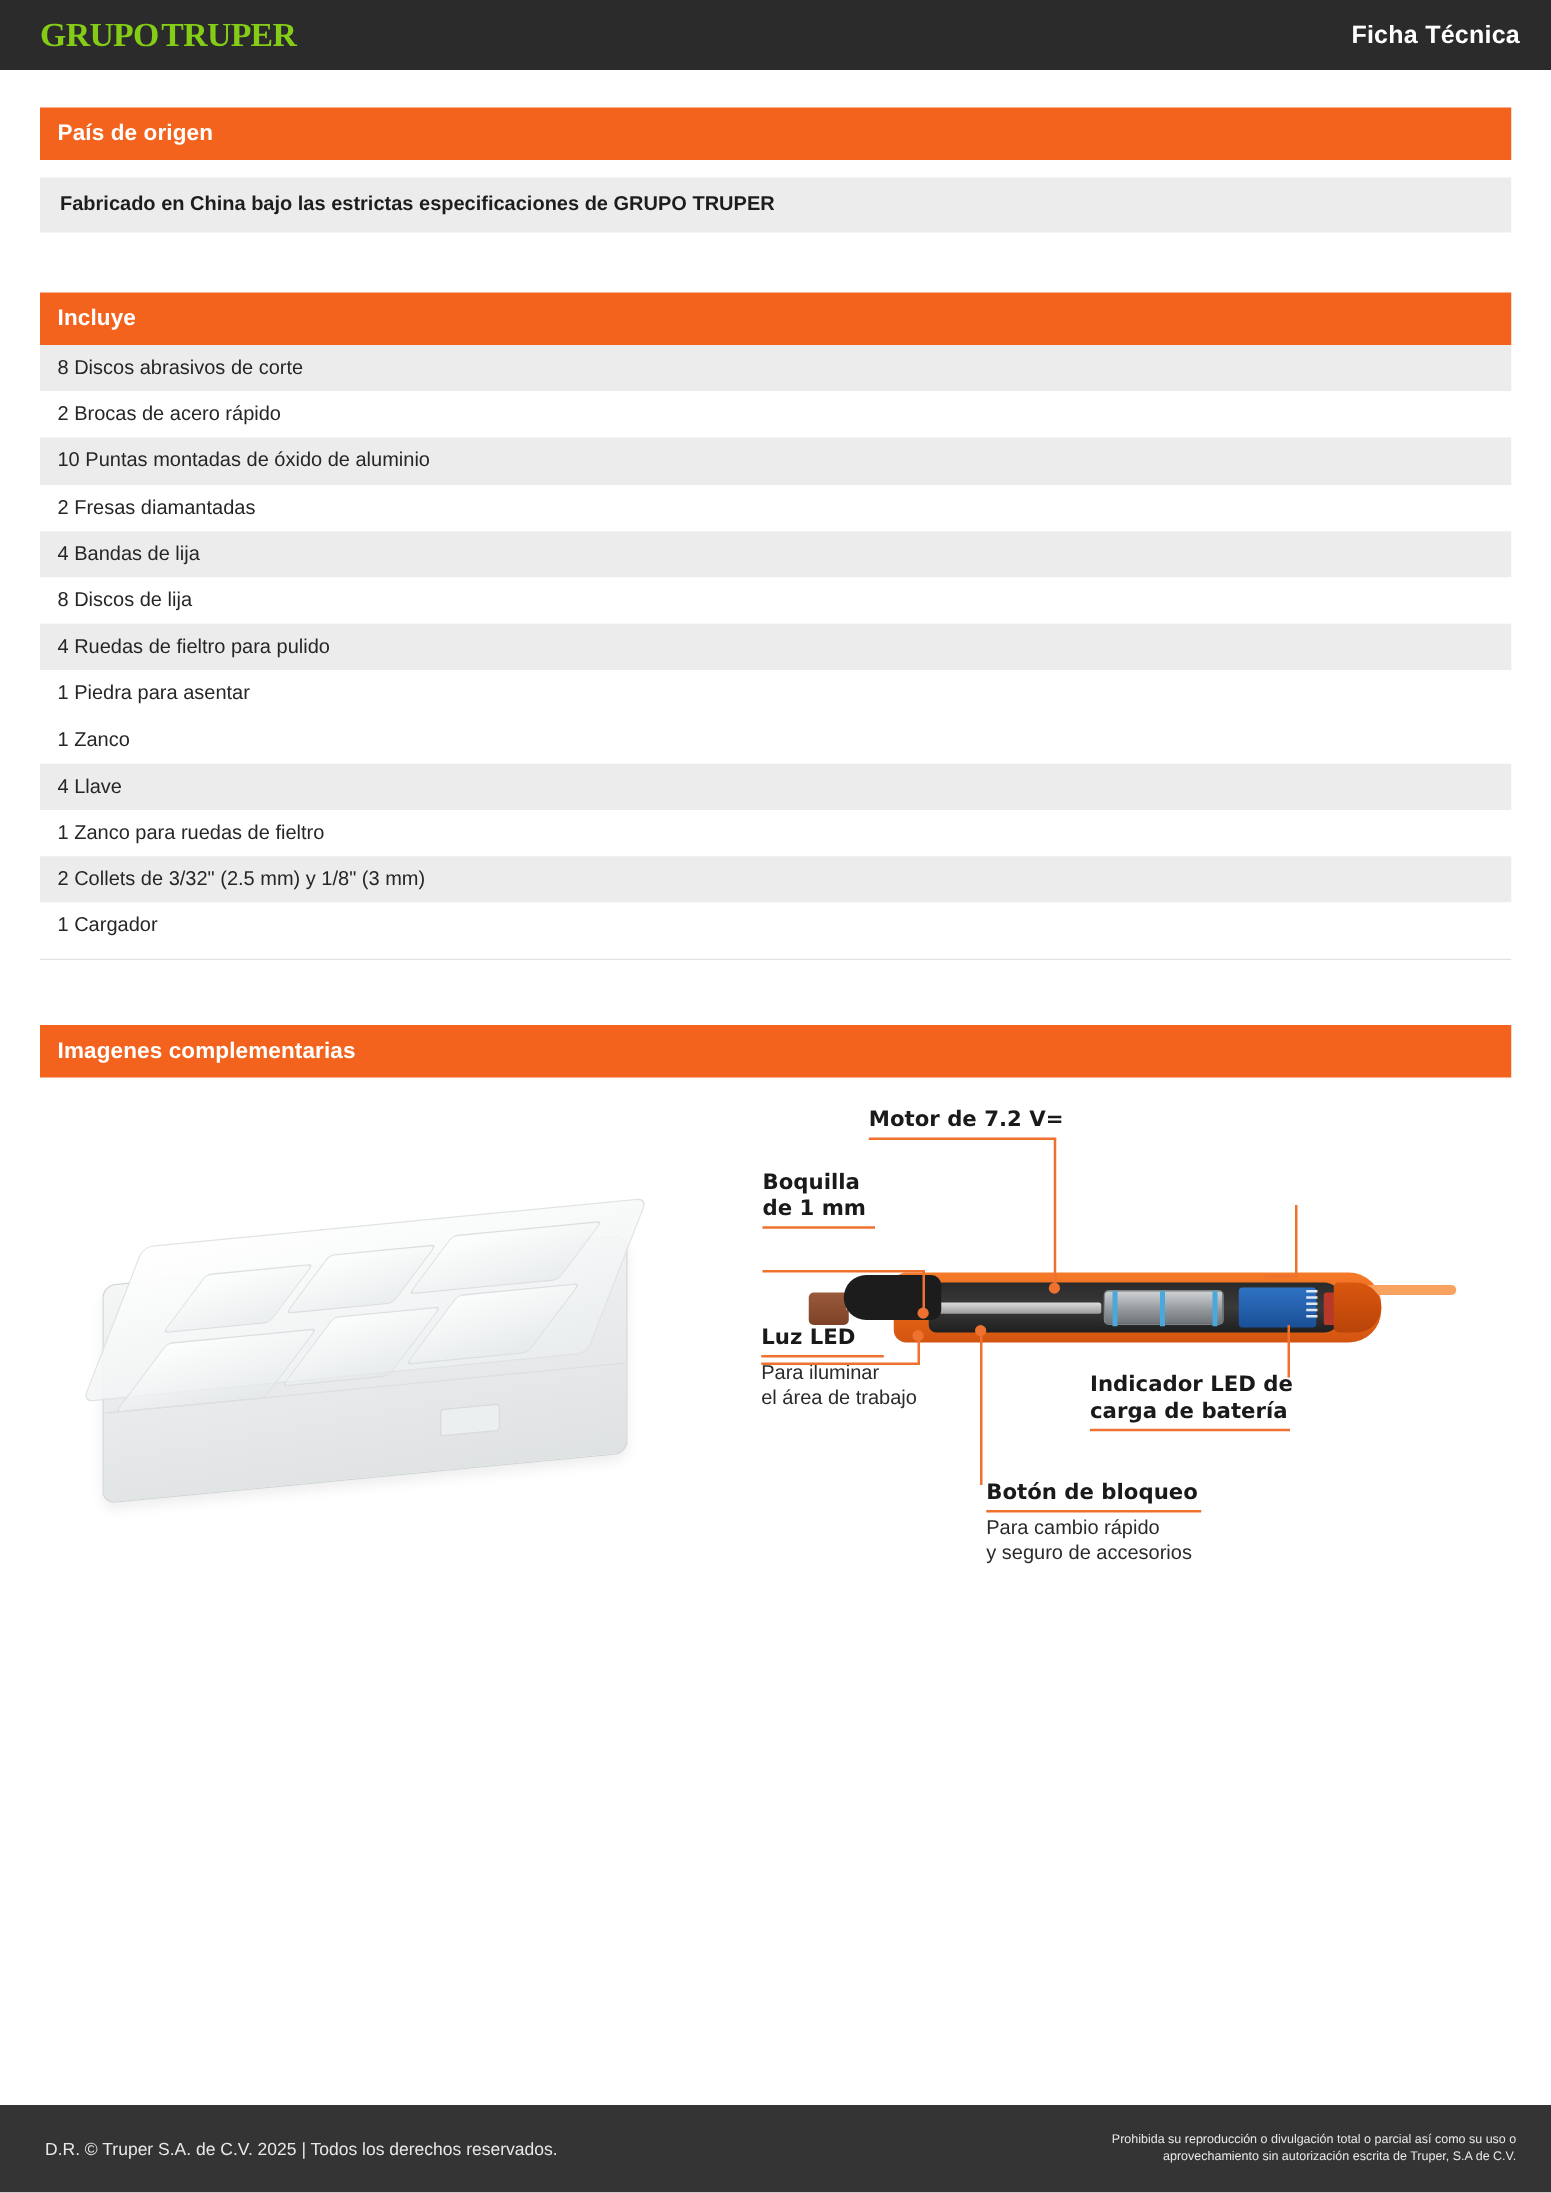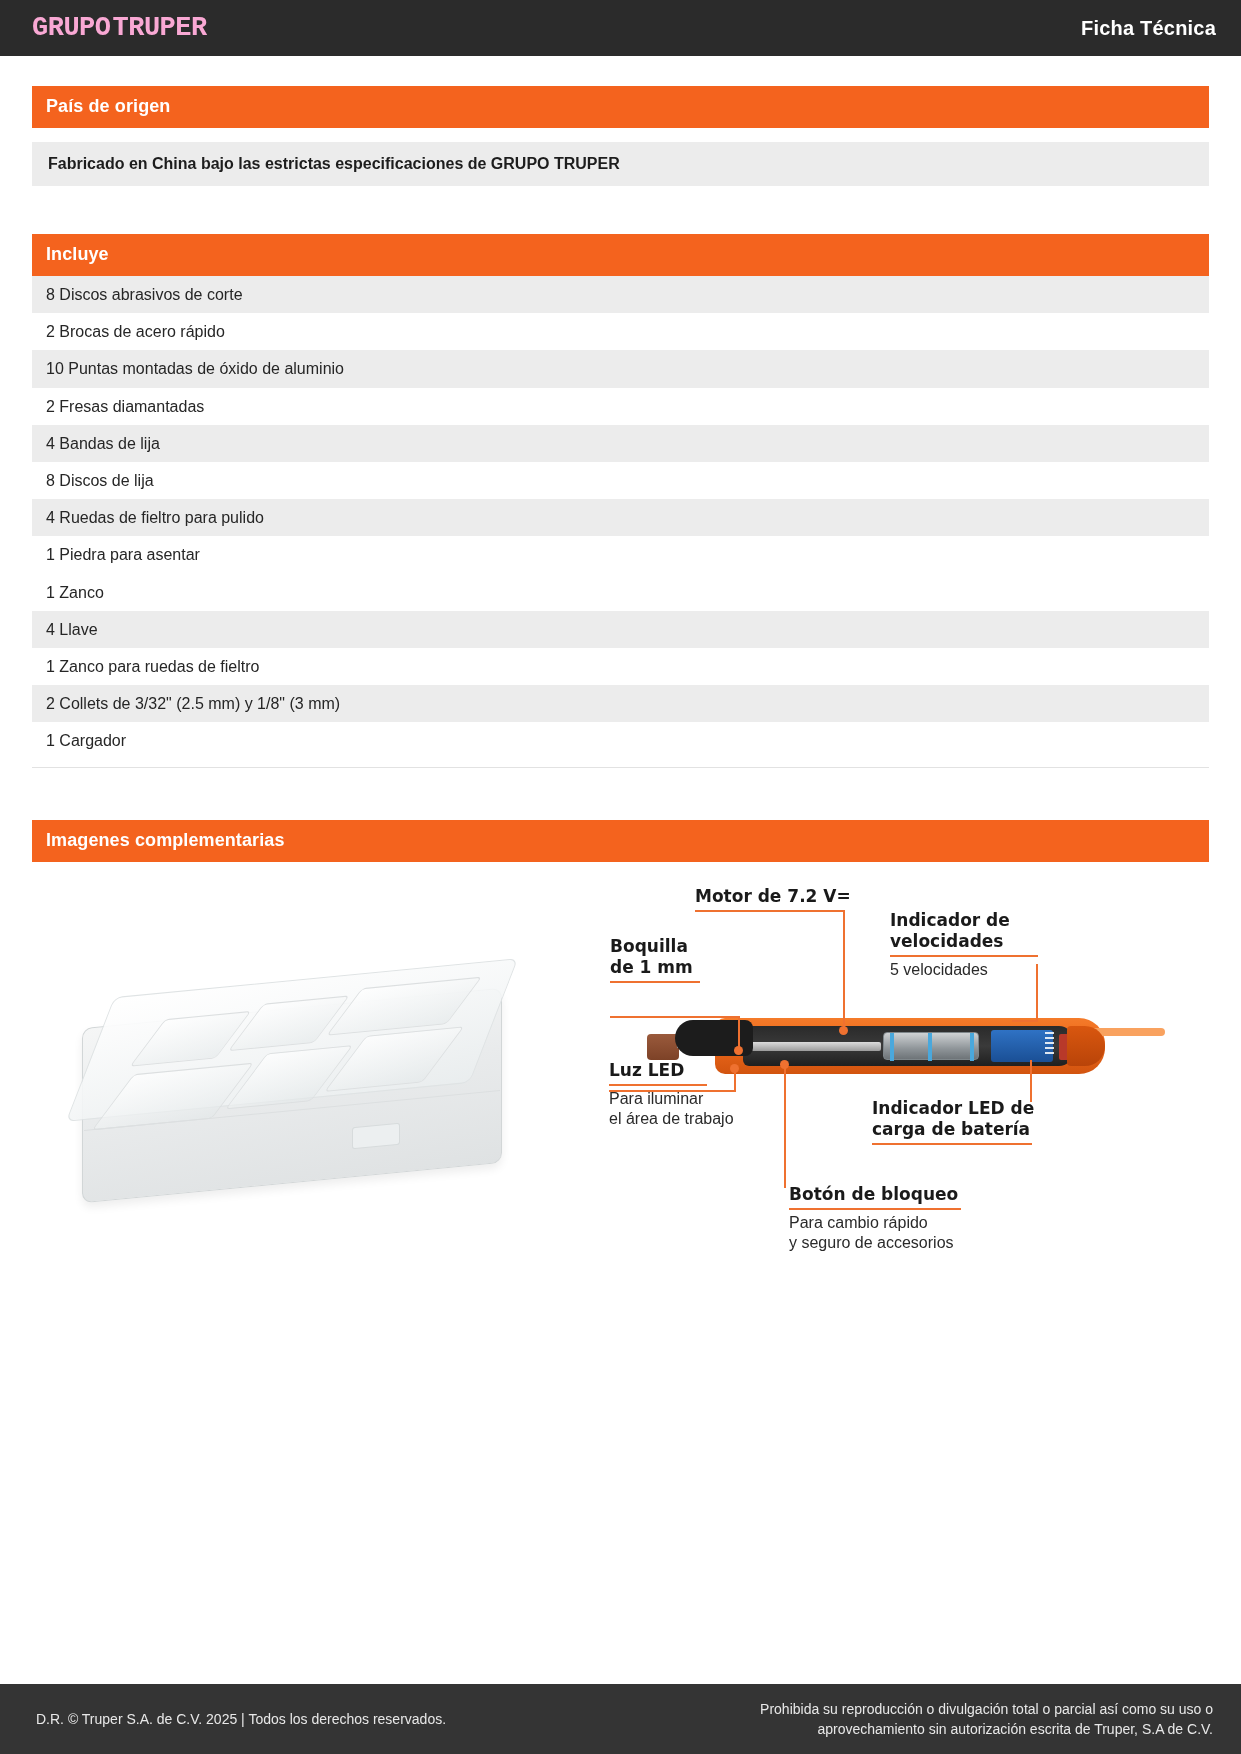--- a/index.html
+++ b/index.html
@@ -15,25 +15,25 @@
   
   .topbar {
     height: 56px;
     background: #2b2b2b;
     display: flex;
     align-items: center;
     justify-content: space-between;
     padding: 0 25px 0 32px;
   }
   .logo {
-    font-family: Liberation Mono, monospace;
+    font-family: Liberation Serif, serif;
     font-weight: bold;
     font-size: 27px;
     letter-spacing: -0.5px;
-    color: #f9a8d4;
+    color: #84cc16;
     white-space: nowrap;
   }
   .logo .word2 { margin-left: 2px; }
   .doc-title {
     color: #ffffff;
     font-size: 20px;
     font-weight: bold;
     letter-spacing: 0.2px;
   }
 
@@ -307,21 +307,21 @@
     align-items: center;
     justify-content: space-between;
     padding: 0 28px 0 36px;
   }
   .footer .left {
     color: #e8e8e8;
     font-size: 14px;
   }
   .footer .right {
     color: #e8e8e8;
-    font-size: 14px;
+    font-size: 10px;
     text-align: right;
     line-height: 1.45;
     max-width: 560px;
   }
 </style>
 </head>
 <body>
 
 <div class="topbar">
   <div class="logo">
@@ -415,26 +415,20 @@
 
         <div class="callout" style="left:18px; top:68px;">
           <div class="ttl">Boquilla</div>
           <div class="ttl">de 1 mm</div>
           <div class="rule" style="width:90px;"></div>
         </div>
         <div class="lead h" style="left:18px; top:148px; width:130px;"></div>
         <div class="lead v" style="left:146px; top:148px; height:36px;"></div>
         <div class="dot" style="left:142px; top:178px;"></div>
 
-        <div class="callout" style="left:298px; top:42px;">
-          <div class="ttl">Indicador de</div>
-          <div class="ttl">velocidades</div>
-          <div class="rule" style="width:148px;"></div>
-          <div class="sub">5 velocidades</div>
-        </div>
         <div class="lead v" style="left:444px; top:96px; height:58px;"></div>
         <div class="lead h" style="left:420px; top:152px; width:26px;"></div>
 
         <div class="callout" style="left:17px; top:192px;">
           <div class="ttl">Luz LED</div>
           <div class="rule" style="width:98px;"></div>
           <div class="sub">Para iluminar</div>
           <div class="sub" style="margin-top:0;">el área de trabajo</div>
         </div>
         <div class="lead h" style="left:17px; top:222px; width:127px;"></div>

